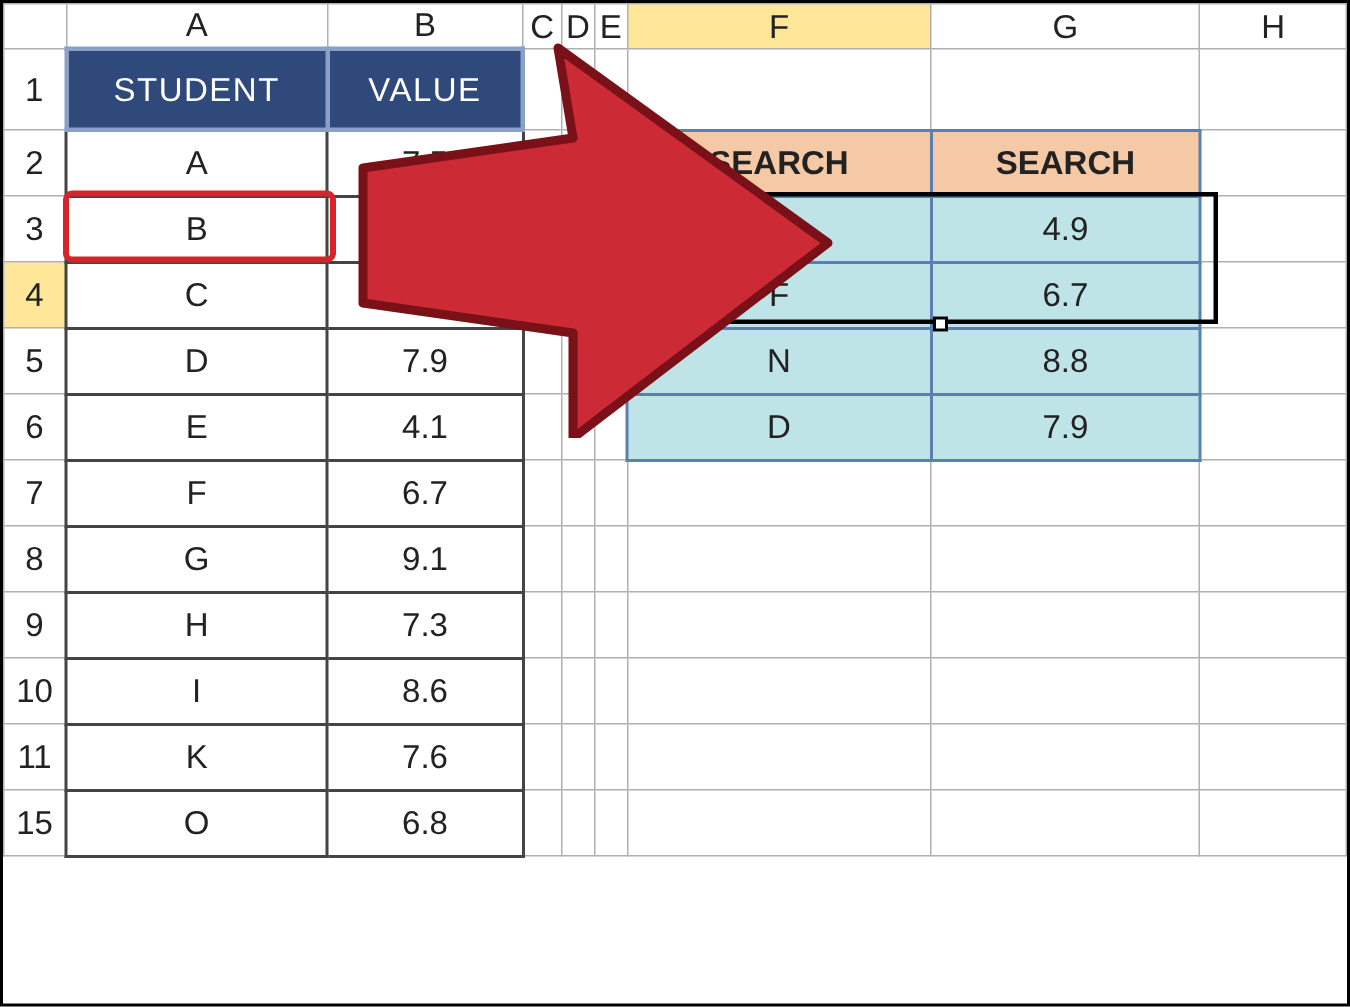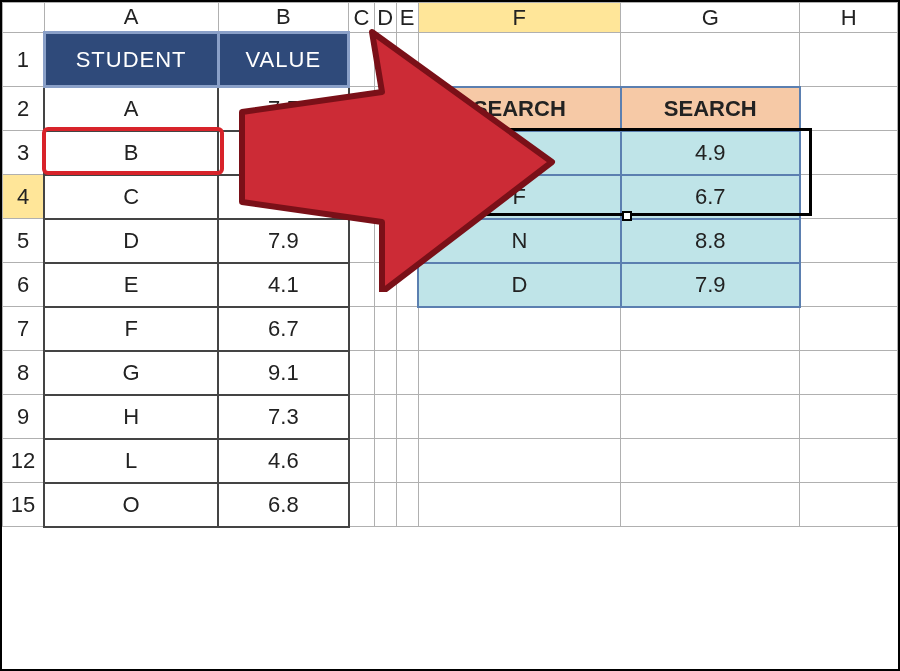--- a/index.html
+++ b/index.html
@@ -216,23 +216,34 @@
     <td class="data-cell">H</td>
     <td class="data-cell">7.3</td>
     <td></td>
         <td></td>
         <td></td>
         <td></td>
         <td></td>
         <td></td>
   </tr>
   <tr class="rN">
-    <th class="rowhdr">12</th>
-    <td class="data-cell">L</td>
-    <td class="data-cell">4.6</td>
+    <th class="rowhdr">10</th>
+    <td class="data-cell">I</td>
+    <td class="data-cell">8.6</td>
+    <td></td>
+        <td></td>
+        <td></td>
+        <td></td>
+        <td></td>
+        <td></td>
+  </tr>
+  <tr class="rN">
+    <th class="rowhdr">11</th>
+    <td class="data-cell">K</td>
+    <td class="data-cell">7.6</td>
     <td></td>
         <td></td>
         <td></td>
         <td></td>
         <td></td>
         <td></td>
   </tr>
   <tr class="rN">
     <th class="rowhdr">15</th>
     <td class="data-cell">O</td>

